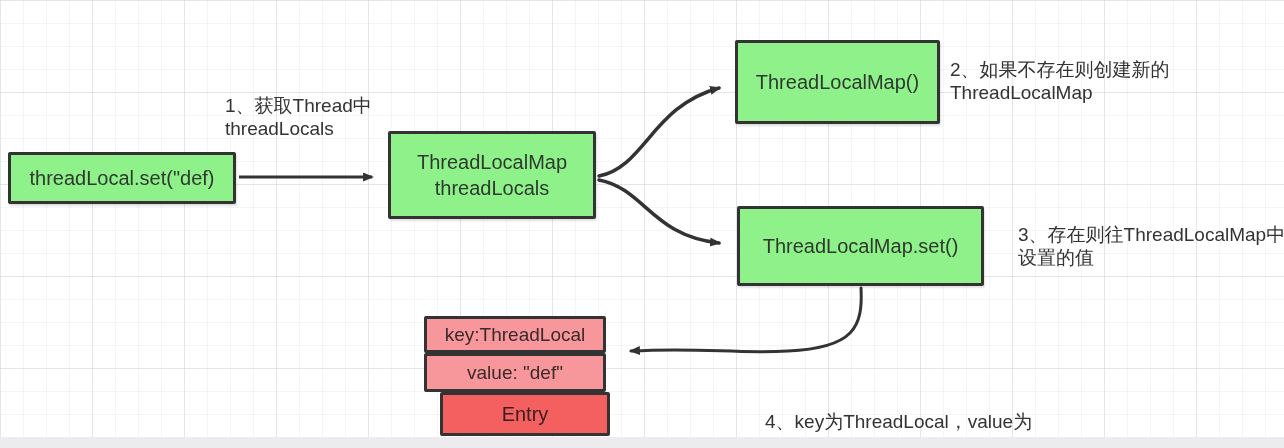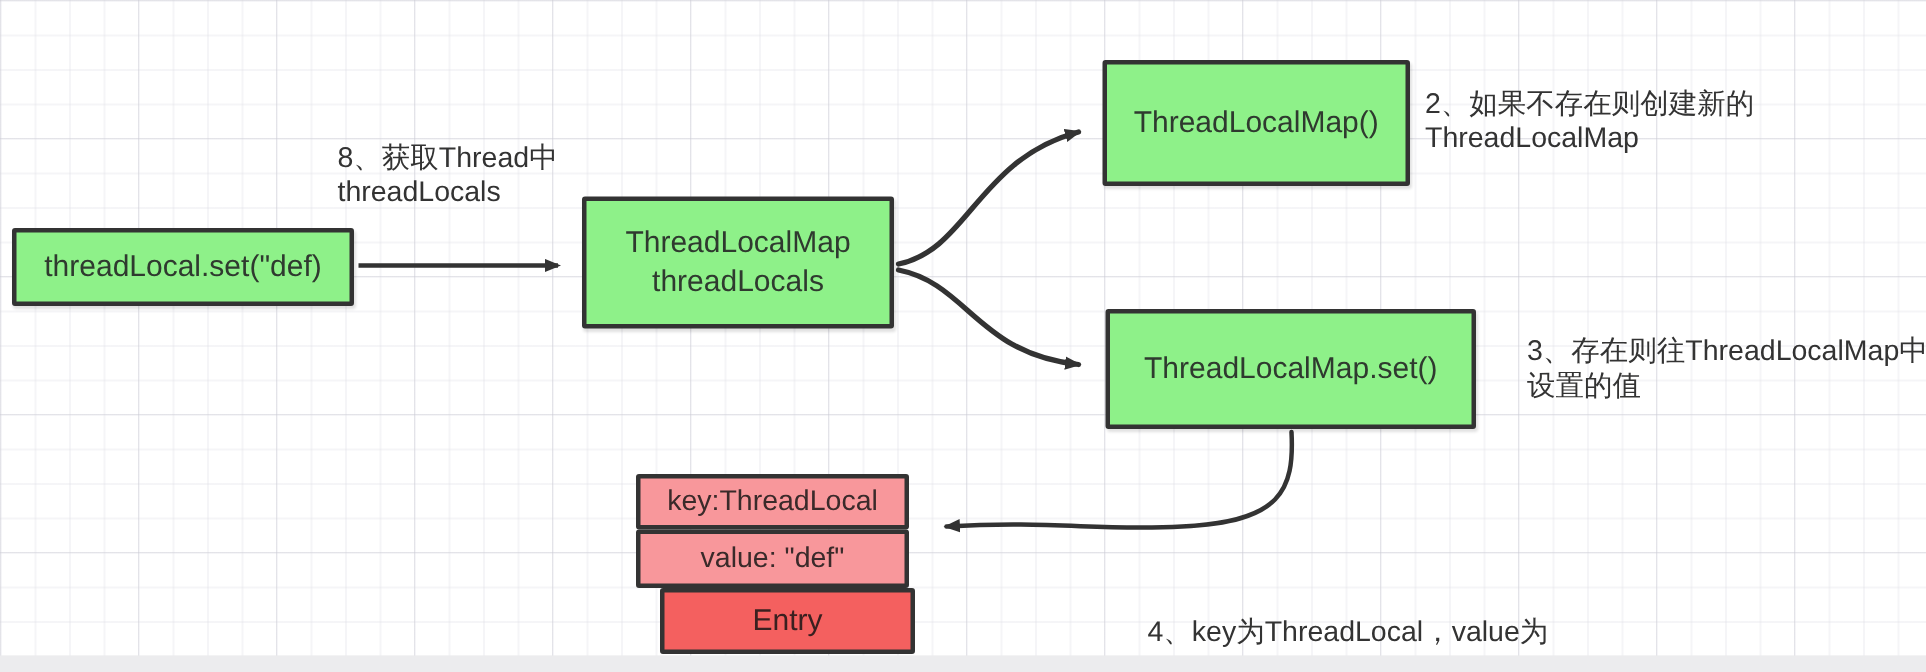--- a/index.html
+++ b/index.html
@@ -114,21 +114,21 @@
 
   <div class="node pink node-entry-value">
     <span>value: "def"</span>
   </div>
 
   <div class="node red node-entry">
     <span>Entry</span>
   </div>
 
   <div class="annotation annot-1">
-    <div>8、获取Thread中</div>
+    <div>1、获取Thread中</div>
     <div>threadLocals</div>
   </div>
 
   <div class="annotation annot-2">
     <div>2、如果不存在则创建新的</div>
     <div>ThreadLocalMap</div>
   </div>
 
   <div class="annotation annot-3">
     <div>3、存在则往ThreadLocalMap中</div>

